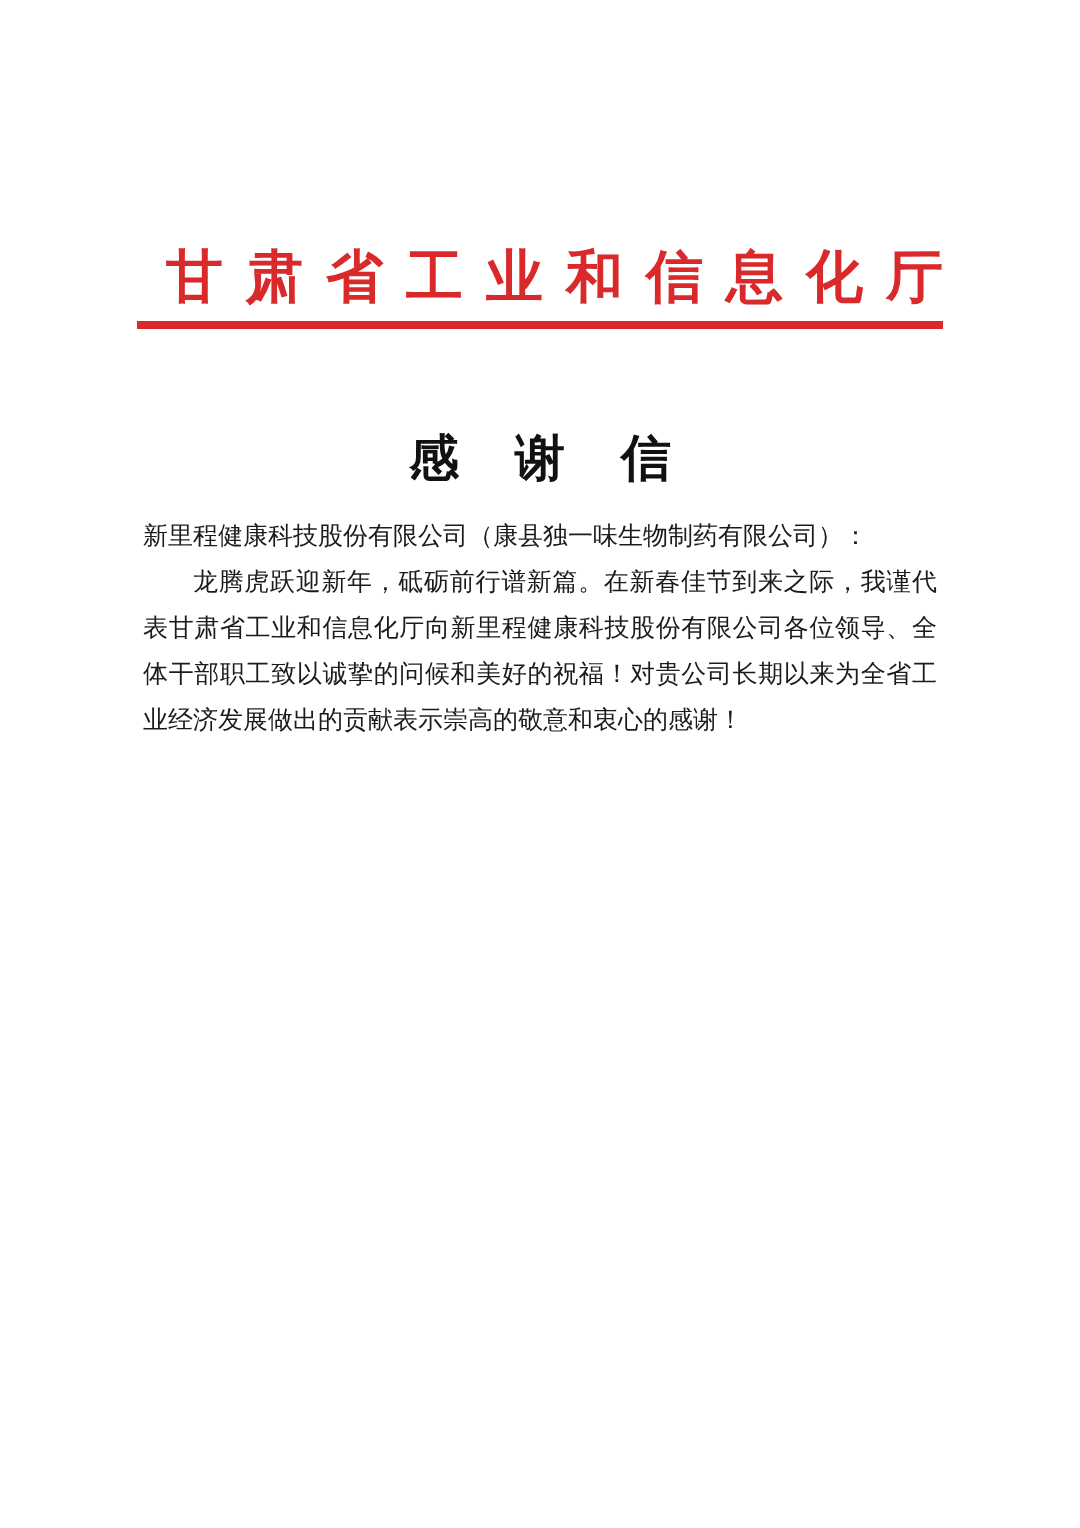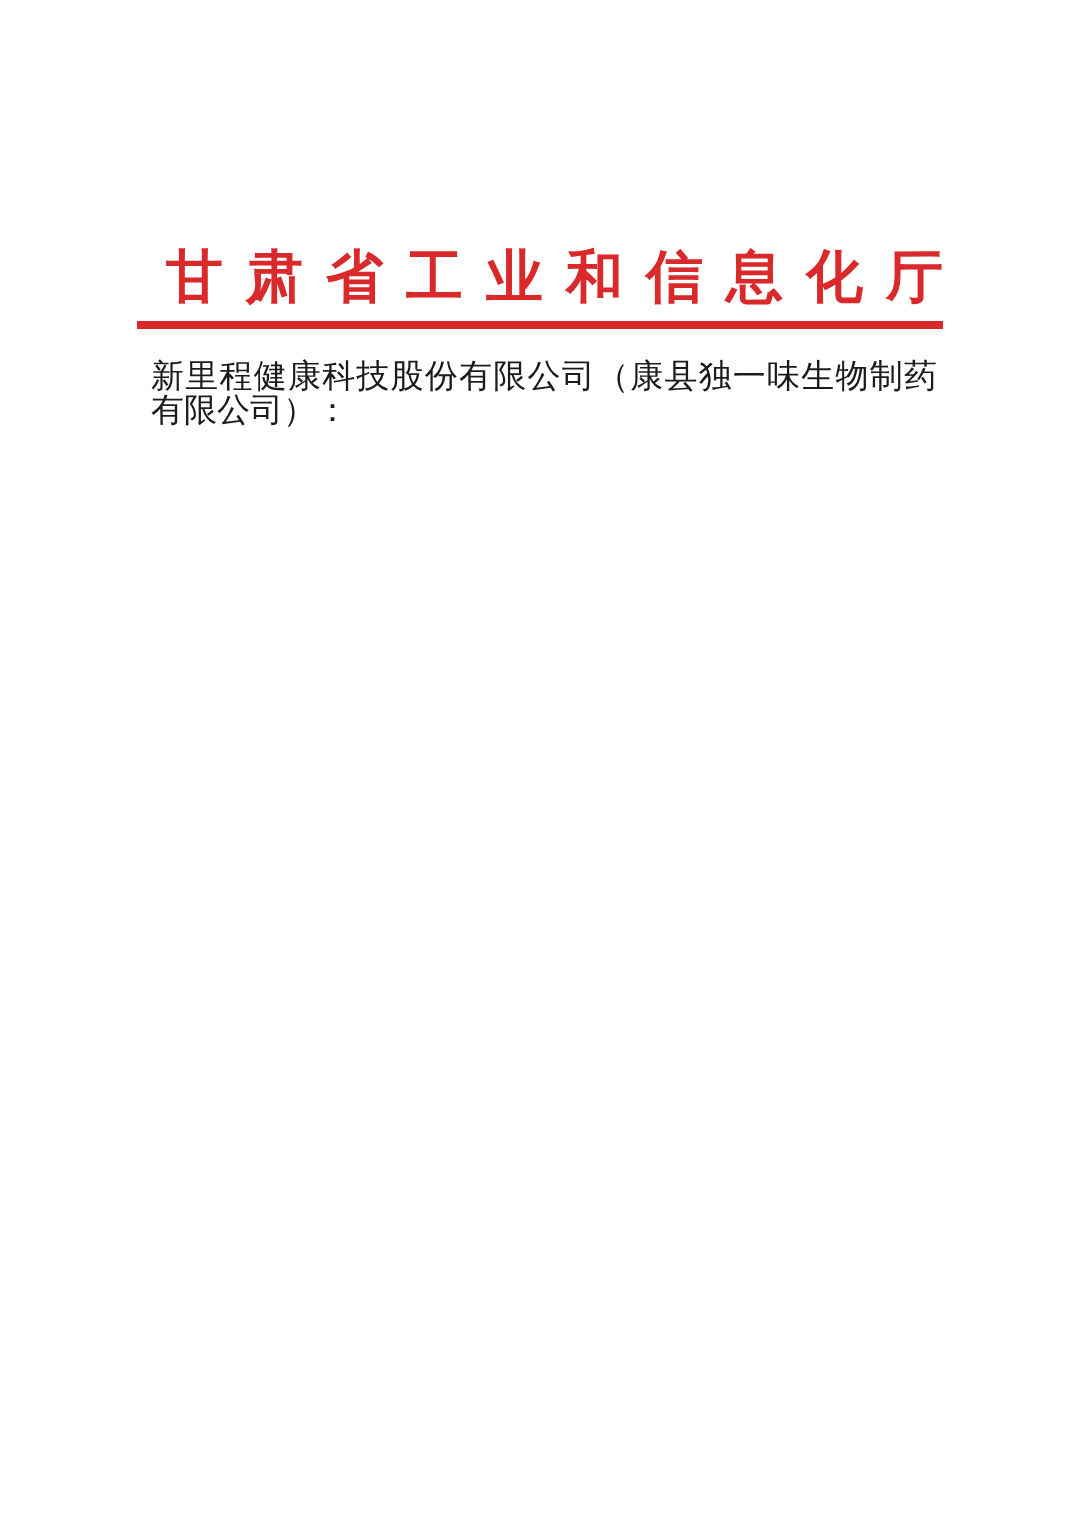--- a/index.html
+++ b/index.html
@@ -40,40 +40,41 @@
     color:#111111;
     text-align:center;
     letter-spacing:56px;
     text-indent:56px;
     white-space:nowrap;
   }
 
   
   .letter-text{
     margin-top:30px;
-    font-size:33px;
-    line-height:34px;
+    font-size:25px;
+    line-height:46px;
     color:var(--ink);
     text-align:justify;
     text-justify:inter-ideograph;
-    margin-left:8px;
   }
   .letter-text p{margin:0;padding:0;}
   .para-indent{text-indent:2em;}
 </style>
 </head>
 <body>
 
 <div class="page">
 
   <header>
     <div class="agency-name">甘肃省工业和信息化厅</div>
     <div class="red-rule"></div>
   </header>
 
   <main>
+    <h1 class="letter-title">感谢信</h1>
 
     <div class="letter-text">
       <p class="salutation">新里程健康科技股份有限公司（康县独一味生物制药有限公司）：</p>
+      <p class="para-indent">龙腾虎跃迎新年，砥砺前行谱新篇。在新春佳节到来之际，我谨代表甘肃省工业和信息化厅向新里程健康科技股份有限公司各位领导、全体干部职工致以诚挚的问候和美好的祝福！对贵公司长期以来为全省工业经济发展做出的贡献表示崇高的敬意和衷心的感谢！</p>
     </div>
   </main>
 
 </div>
 
 </body></html>

